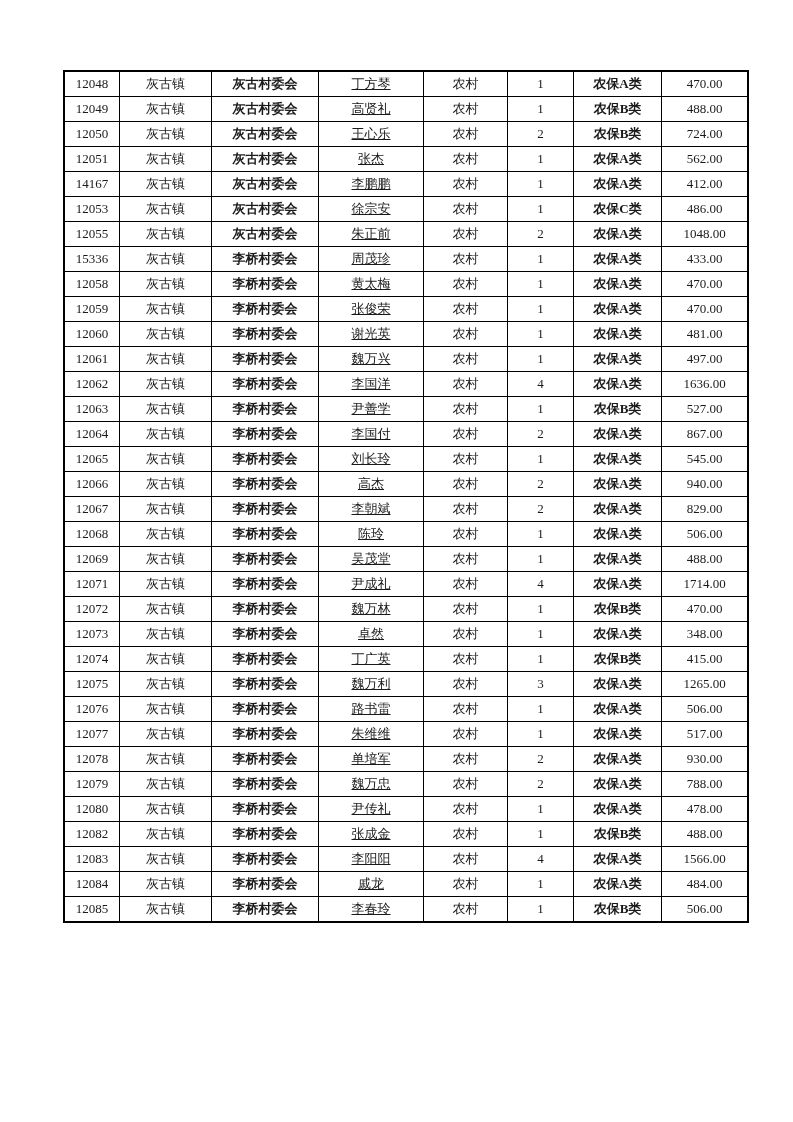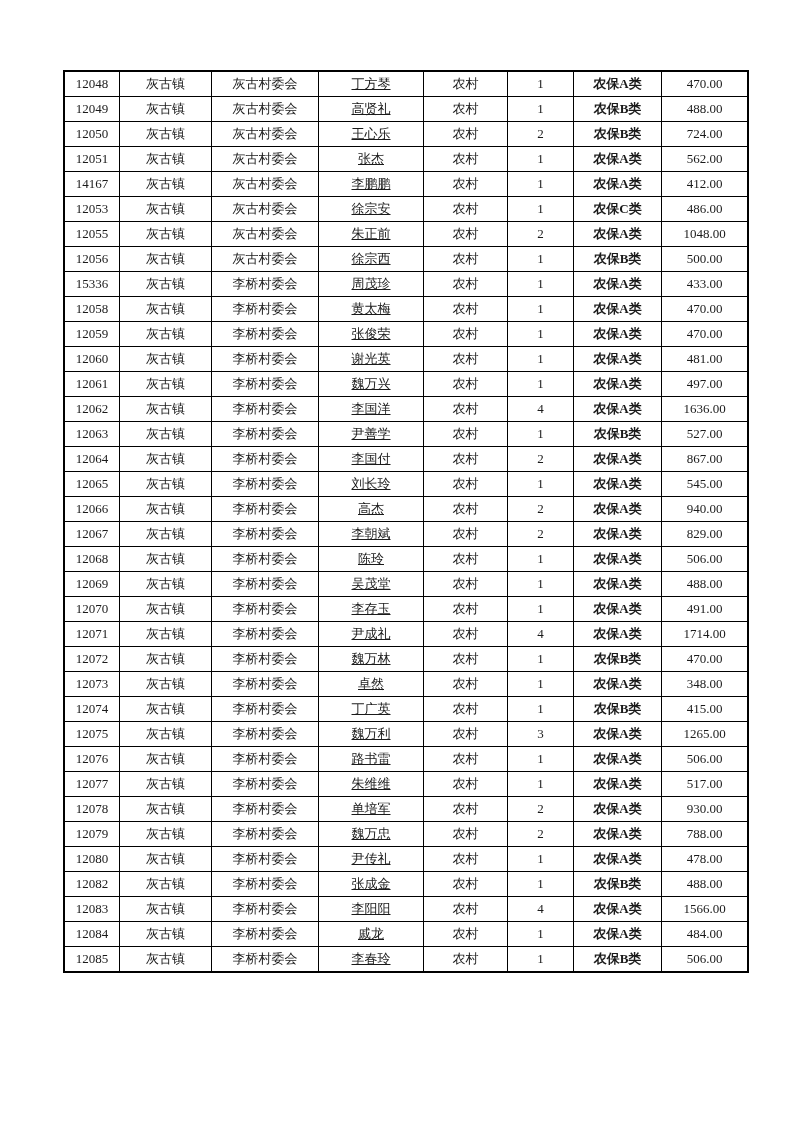--- a/index.html
+++ b/index.html
@@ -31,21 +31,21 @@
     text-align: center;
     vertical-align: middle;
     font-size: 13px;
     line-height: 24px;
     color: #1a1a1a;
     white-space: nowrap;
     overflow: hidden;
   }
   .col-id        { width: 50px; }
   .col-town      { width: 87px; }
-  .col-village   { width: 102px; }
+  .col-village   { width: 102px; font-weight: bold; }
   .col-name      { width: 100px; text-decoration: underline; }
   .col-residence { width: 79px; }
   .col-count     { width: 61px; }
   .col-category  { width: 83px; font-weight: bold; }
   .col-amount    { width: 81px; }
 </style>
 </head>
 <body>
 
 <div class="page">
@@ -125,30 +125,20 @@
           <td class="col-id">12055</td>
           <td class="col-town">灰古镇</td>
           <td class="col-village">灰古村委会</td>
           <td class="col-name">朱正前</td>
           <td class="col-residence">农村</td>
           <td class="col-count">2</td>
           <td class="col-category">农保A类</td>
           <td class="col-amount">1048.00</td>
         </tr>
         <tr>
-          <td class="col-id">12056</td>
-          <td class="col-town">灰古镇</td>
-          <td class="col-village">灰古村委会</td>
-          <td class="col-name">徐宗西</td>
-          <td class="col-residence">农村</td>
-          <td class="col-count">1</td>
-          <td class="col-category">农保B类</td>
-          <td class="col-amount">500.00</td>
-        </tr>
-        <tr>
           <td class="col-id">15336</td>
           <td class="col-town">灰古镇</td>
           <td class="col-village">李桥村委会</td>
           <td class="col-name">周茂珍</td>
           <td class="col-residence">农村</td>
           <td class="col-count">1</td>
           <td class="col-category">农保A类</td>
           <td class="col-amount">433.00</td>
         </tr>
         <tr>
@@ -263,30 +253,20 @@
         </tr>
         <tr>
           <td class="col-id">12069</td>
           <td class="col-town">灰古镇</td>
           <td class="col-village">李桥村委会</td>
           <td class="col-name">吴茂堂</td>
           <td class="col-residence">农村</td>
           <td class="col-count">1</td>
           <td class="col-category">农保A类</td>
           <td class="col-amount">488.00</td>
-        </tr>
-        <tr>
-          <td class="col-id">12070</td>
-          <td class="col-town">灰古镇</td>
-          <td class="col-village">李桥村委会</td>
-          <td class="col-name">李存玉</td>
-          <td class="col-residence">农村</td>
-          <td class="col-count">1</td>
-          <td class="col-category">农保A类</td>
-          <td class="col-amount">491.00</td>
         </tr>
         <tr>
           <td class="col-id">12071</td>
           <td class="col-town">灰古镇</td>
           <td class="col-village">李桥村委会</td>
           <td class="col-name">尹成礼</td>
           <td class="col-residence">农村</td>
           <td class="col-count">4</td>
           <td class="col-category">农保A类</td>
           <td class="col-amount">1714.00</td>

